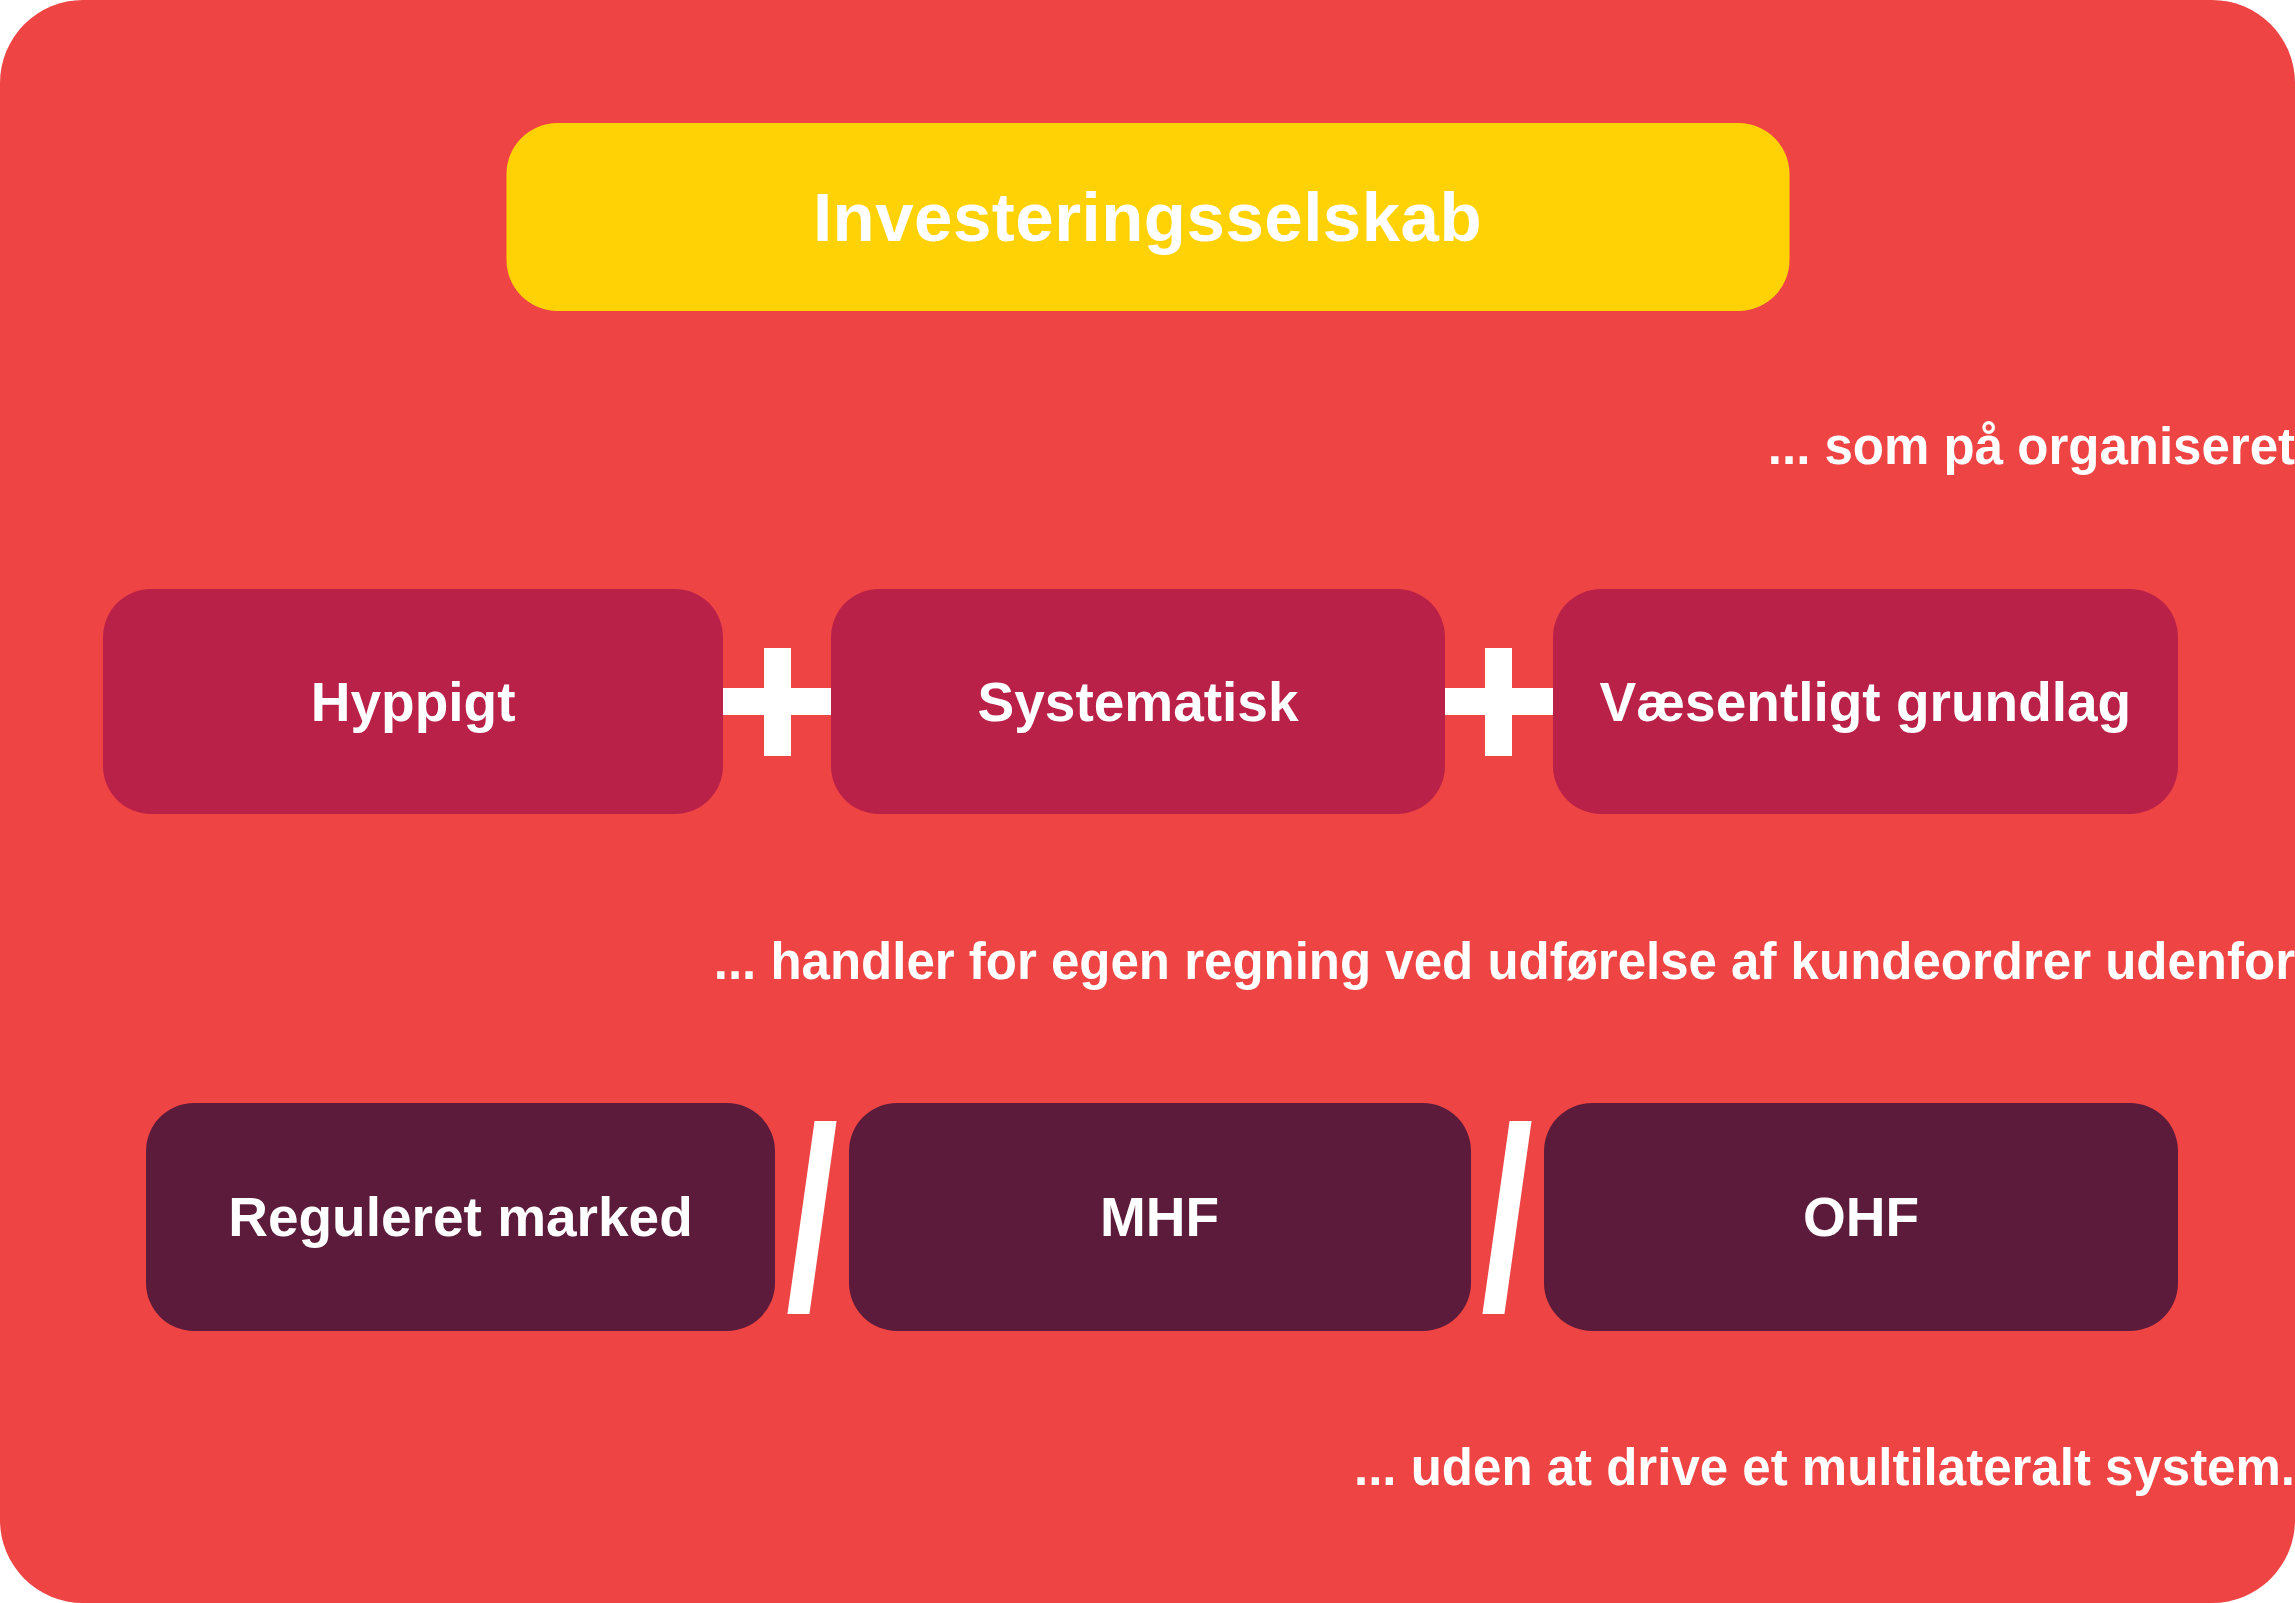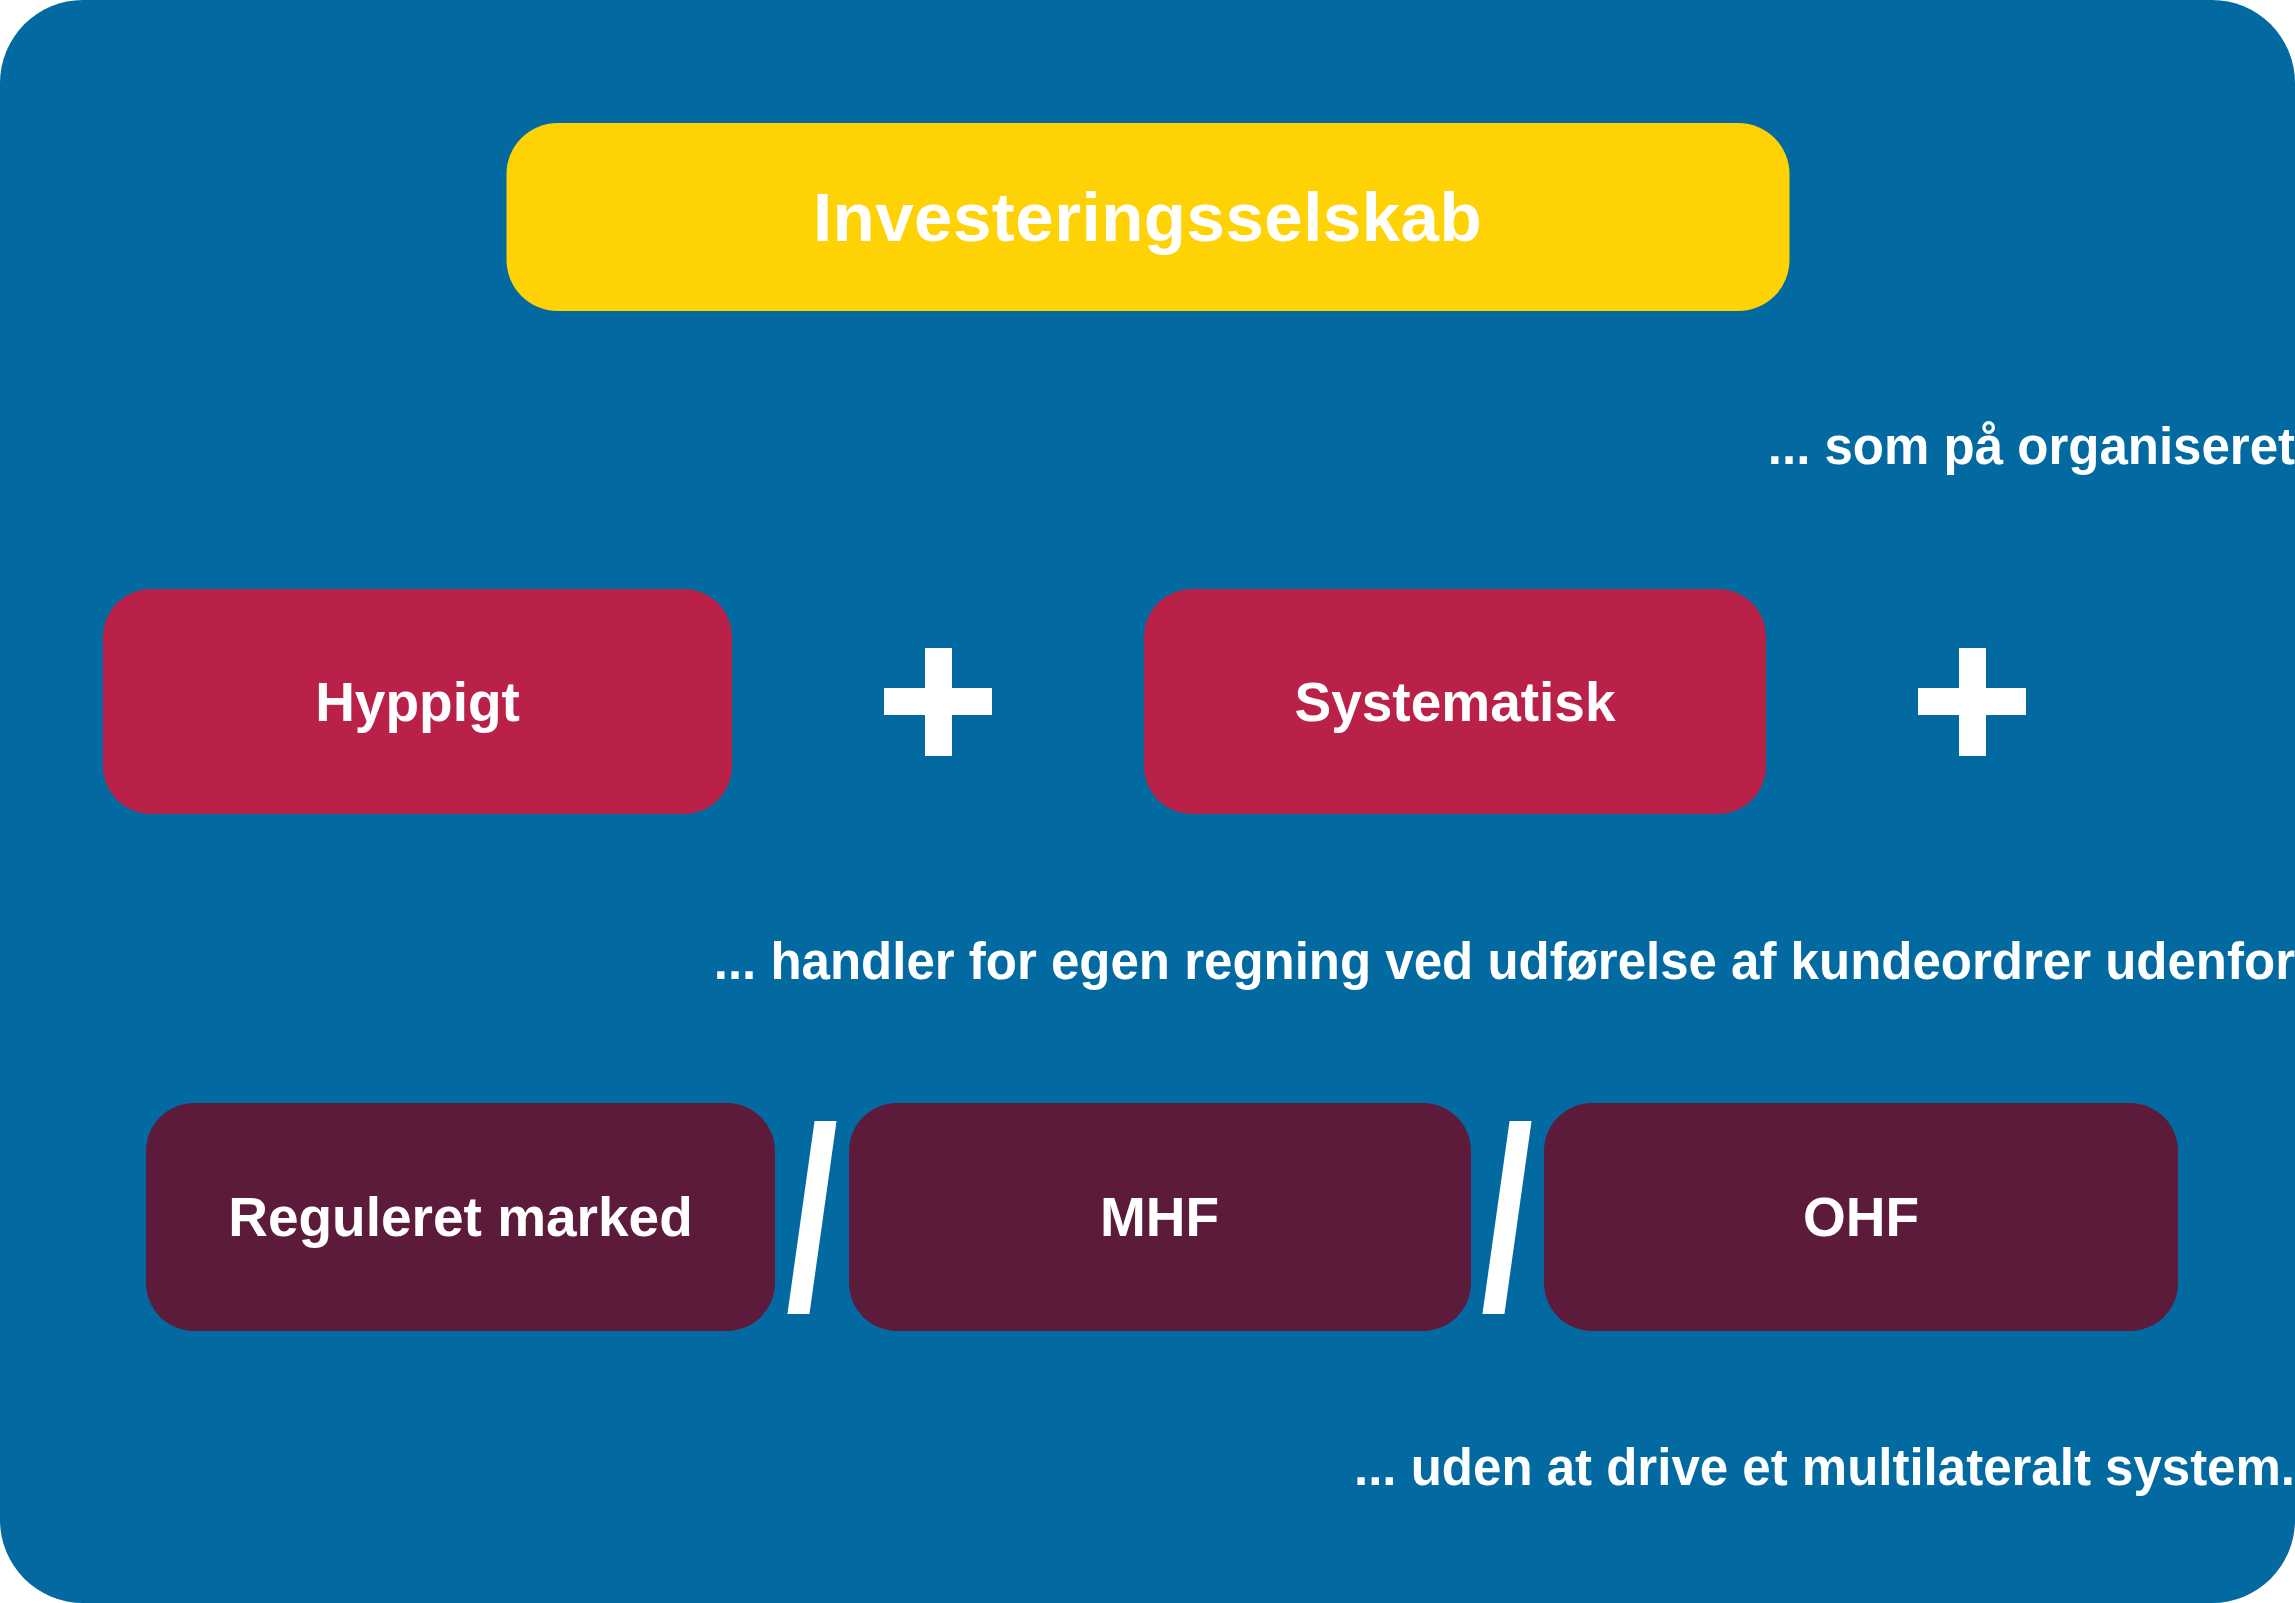--- a/index.html
+++ b/index.html
@@ -7,21 +7,21 @@
     padding: 0;
     width: 2563px;
     height: 1603px;
     background: #FFFFFF;
     overflow: hidden;
     font-family: "Liberation Sans", "DejaVu Sans", sans-serif;
   }
   .board {
     position: absolute;
     inset: 0;
-    background: #0369a1;
+    background: #ef4444;
     border-radius: 83px;
   }
   
   .header-pill {
     position: absolute;
     top: 123px;
     left: 50%;
     transform: translateX(-50%);
     width: 1283px;
     height: 188px;
@@ -137,20 +137,23 @@
     </div>
     <div class="op">
       <div class="plus"></div>
     </div>
     <div class="box box-b">
       <span>Systematisk</span>
     </div>
     <div class="op">
       <div class="plus"></div>
     </div>
+    <div class="box box-c">
+      <span>Væsentligt grundlag</span>
+    </div>
   </div>
 
   <div class="subtitle subtitle-2">... handler for egen regning ved udførelse af kundeordrer udenfor</div>
 
   <div class="row row-venues">
     <div class="box box-a">
       <span>Reguleret marked</span>
     </div>
     <div class="op">
       <div class="slash"></div>

